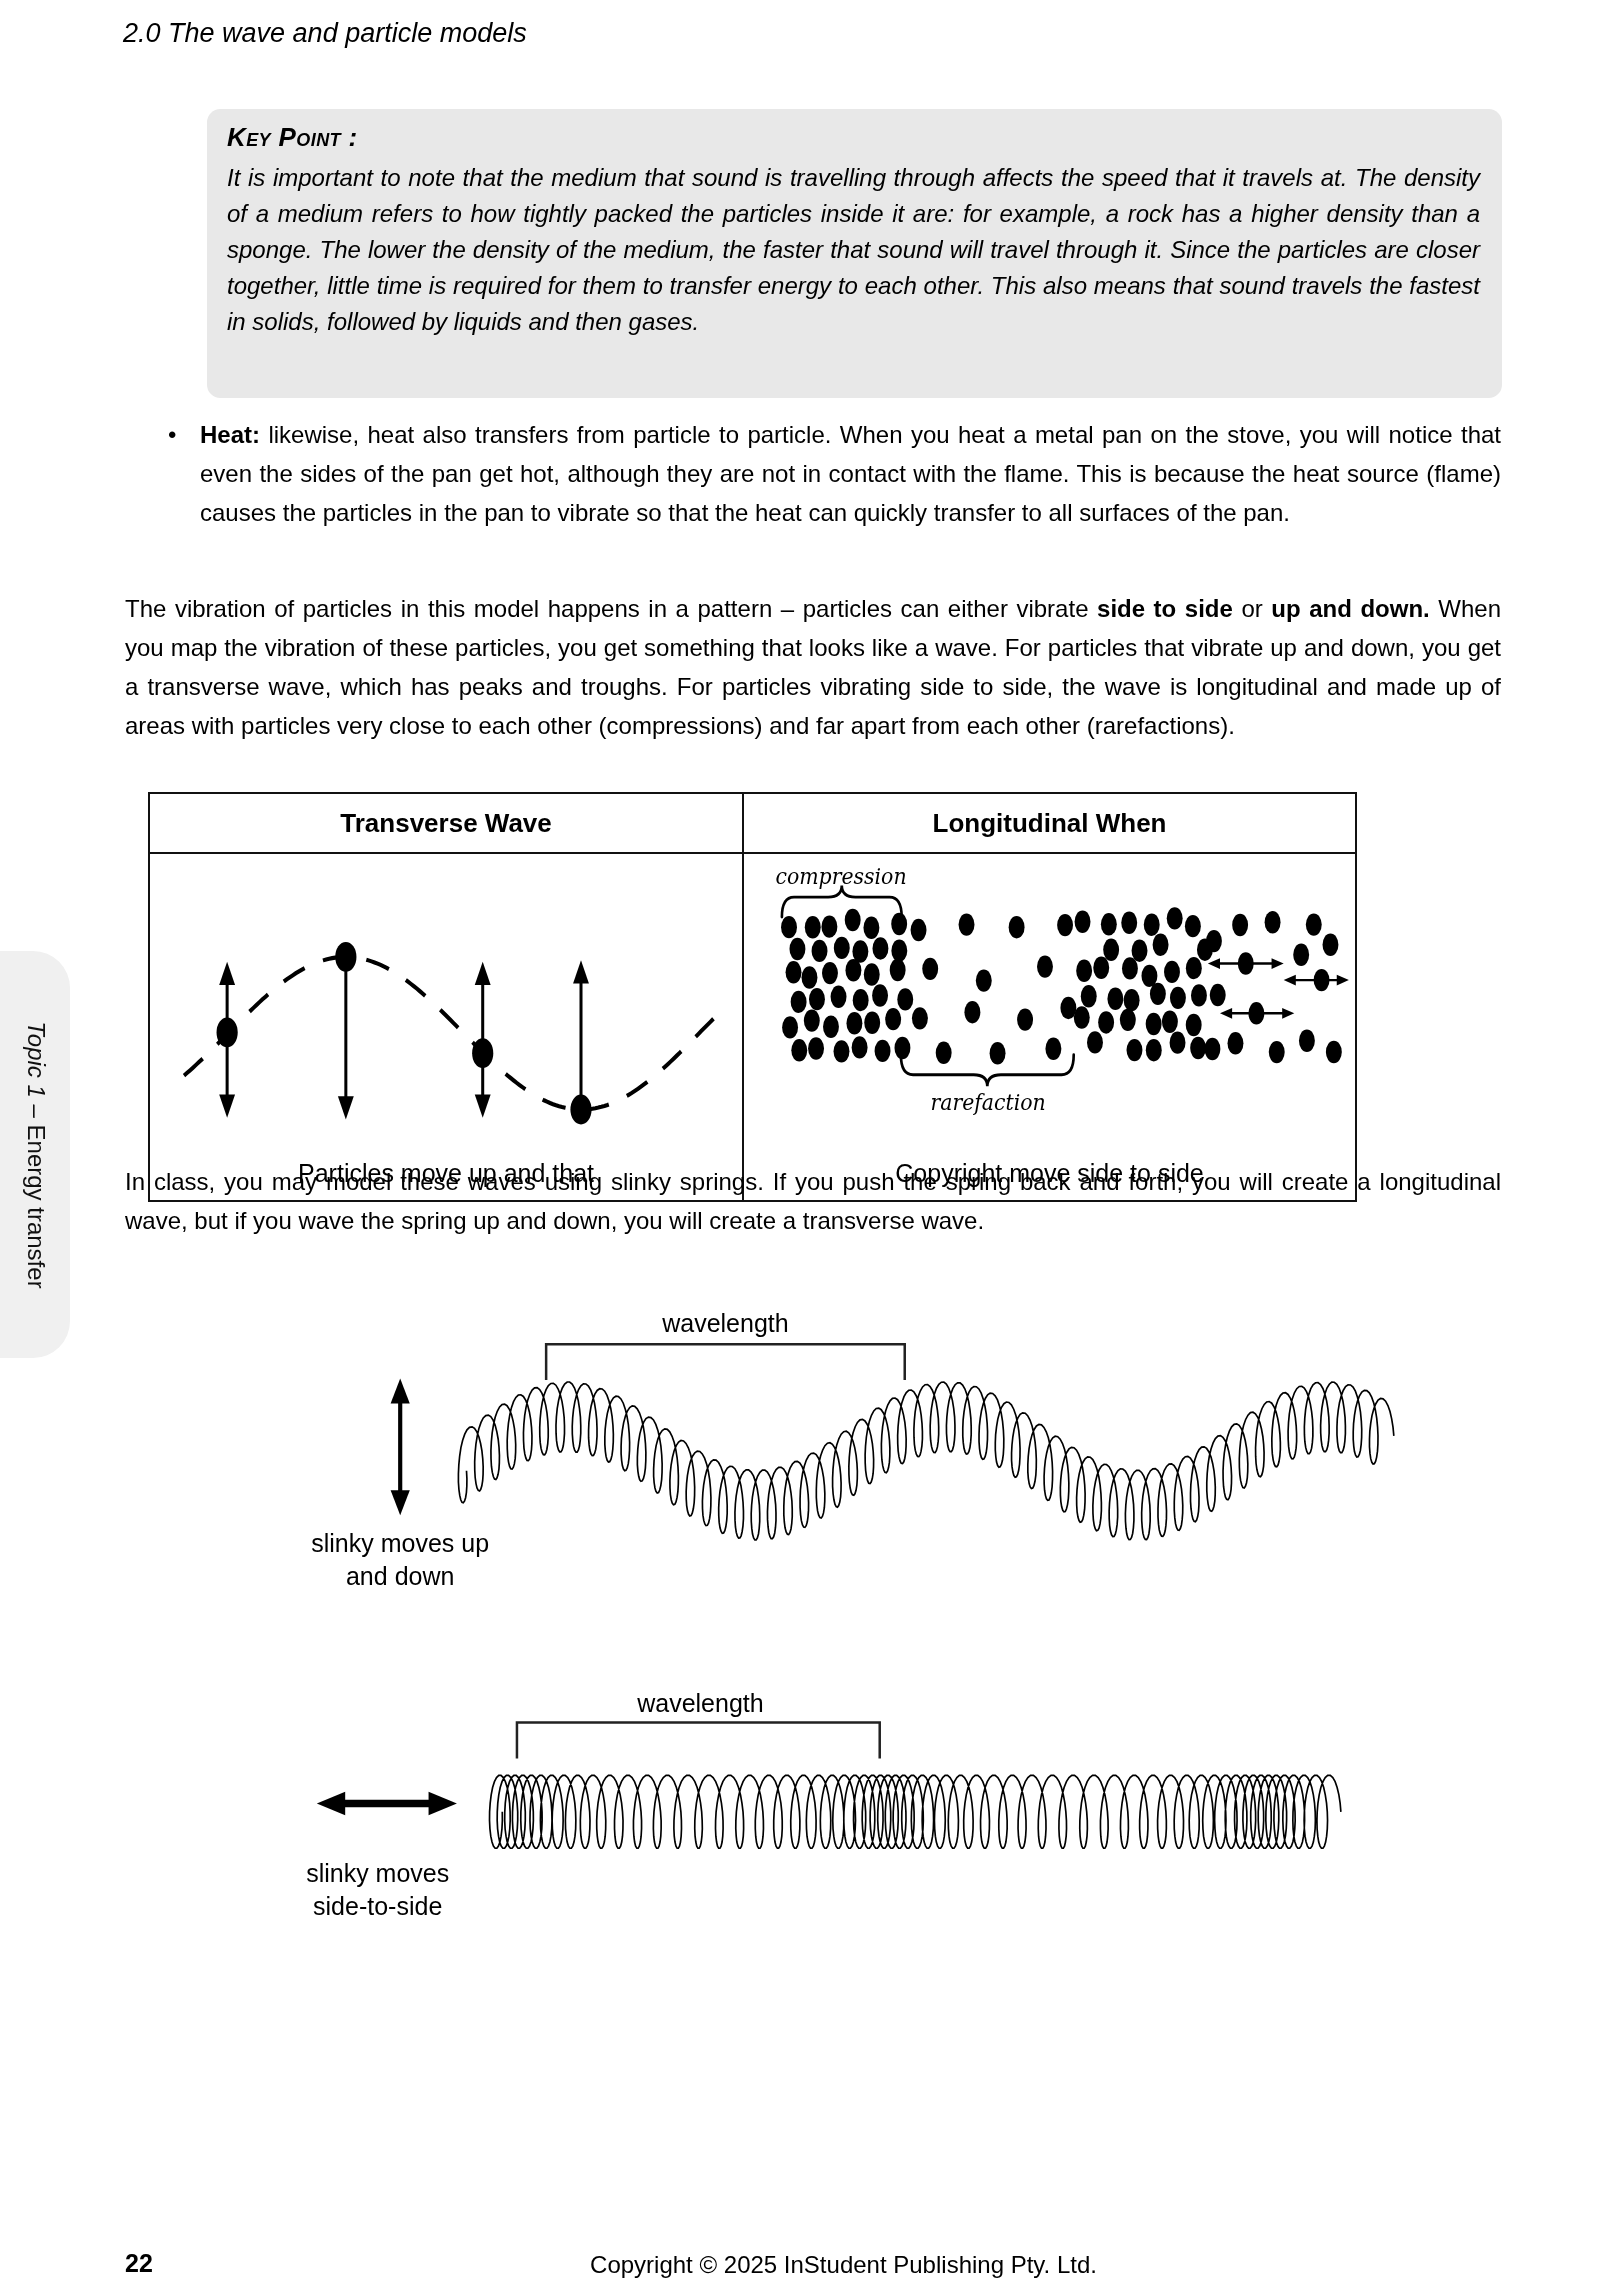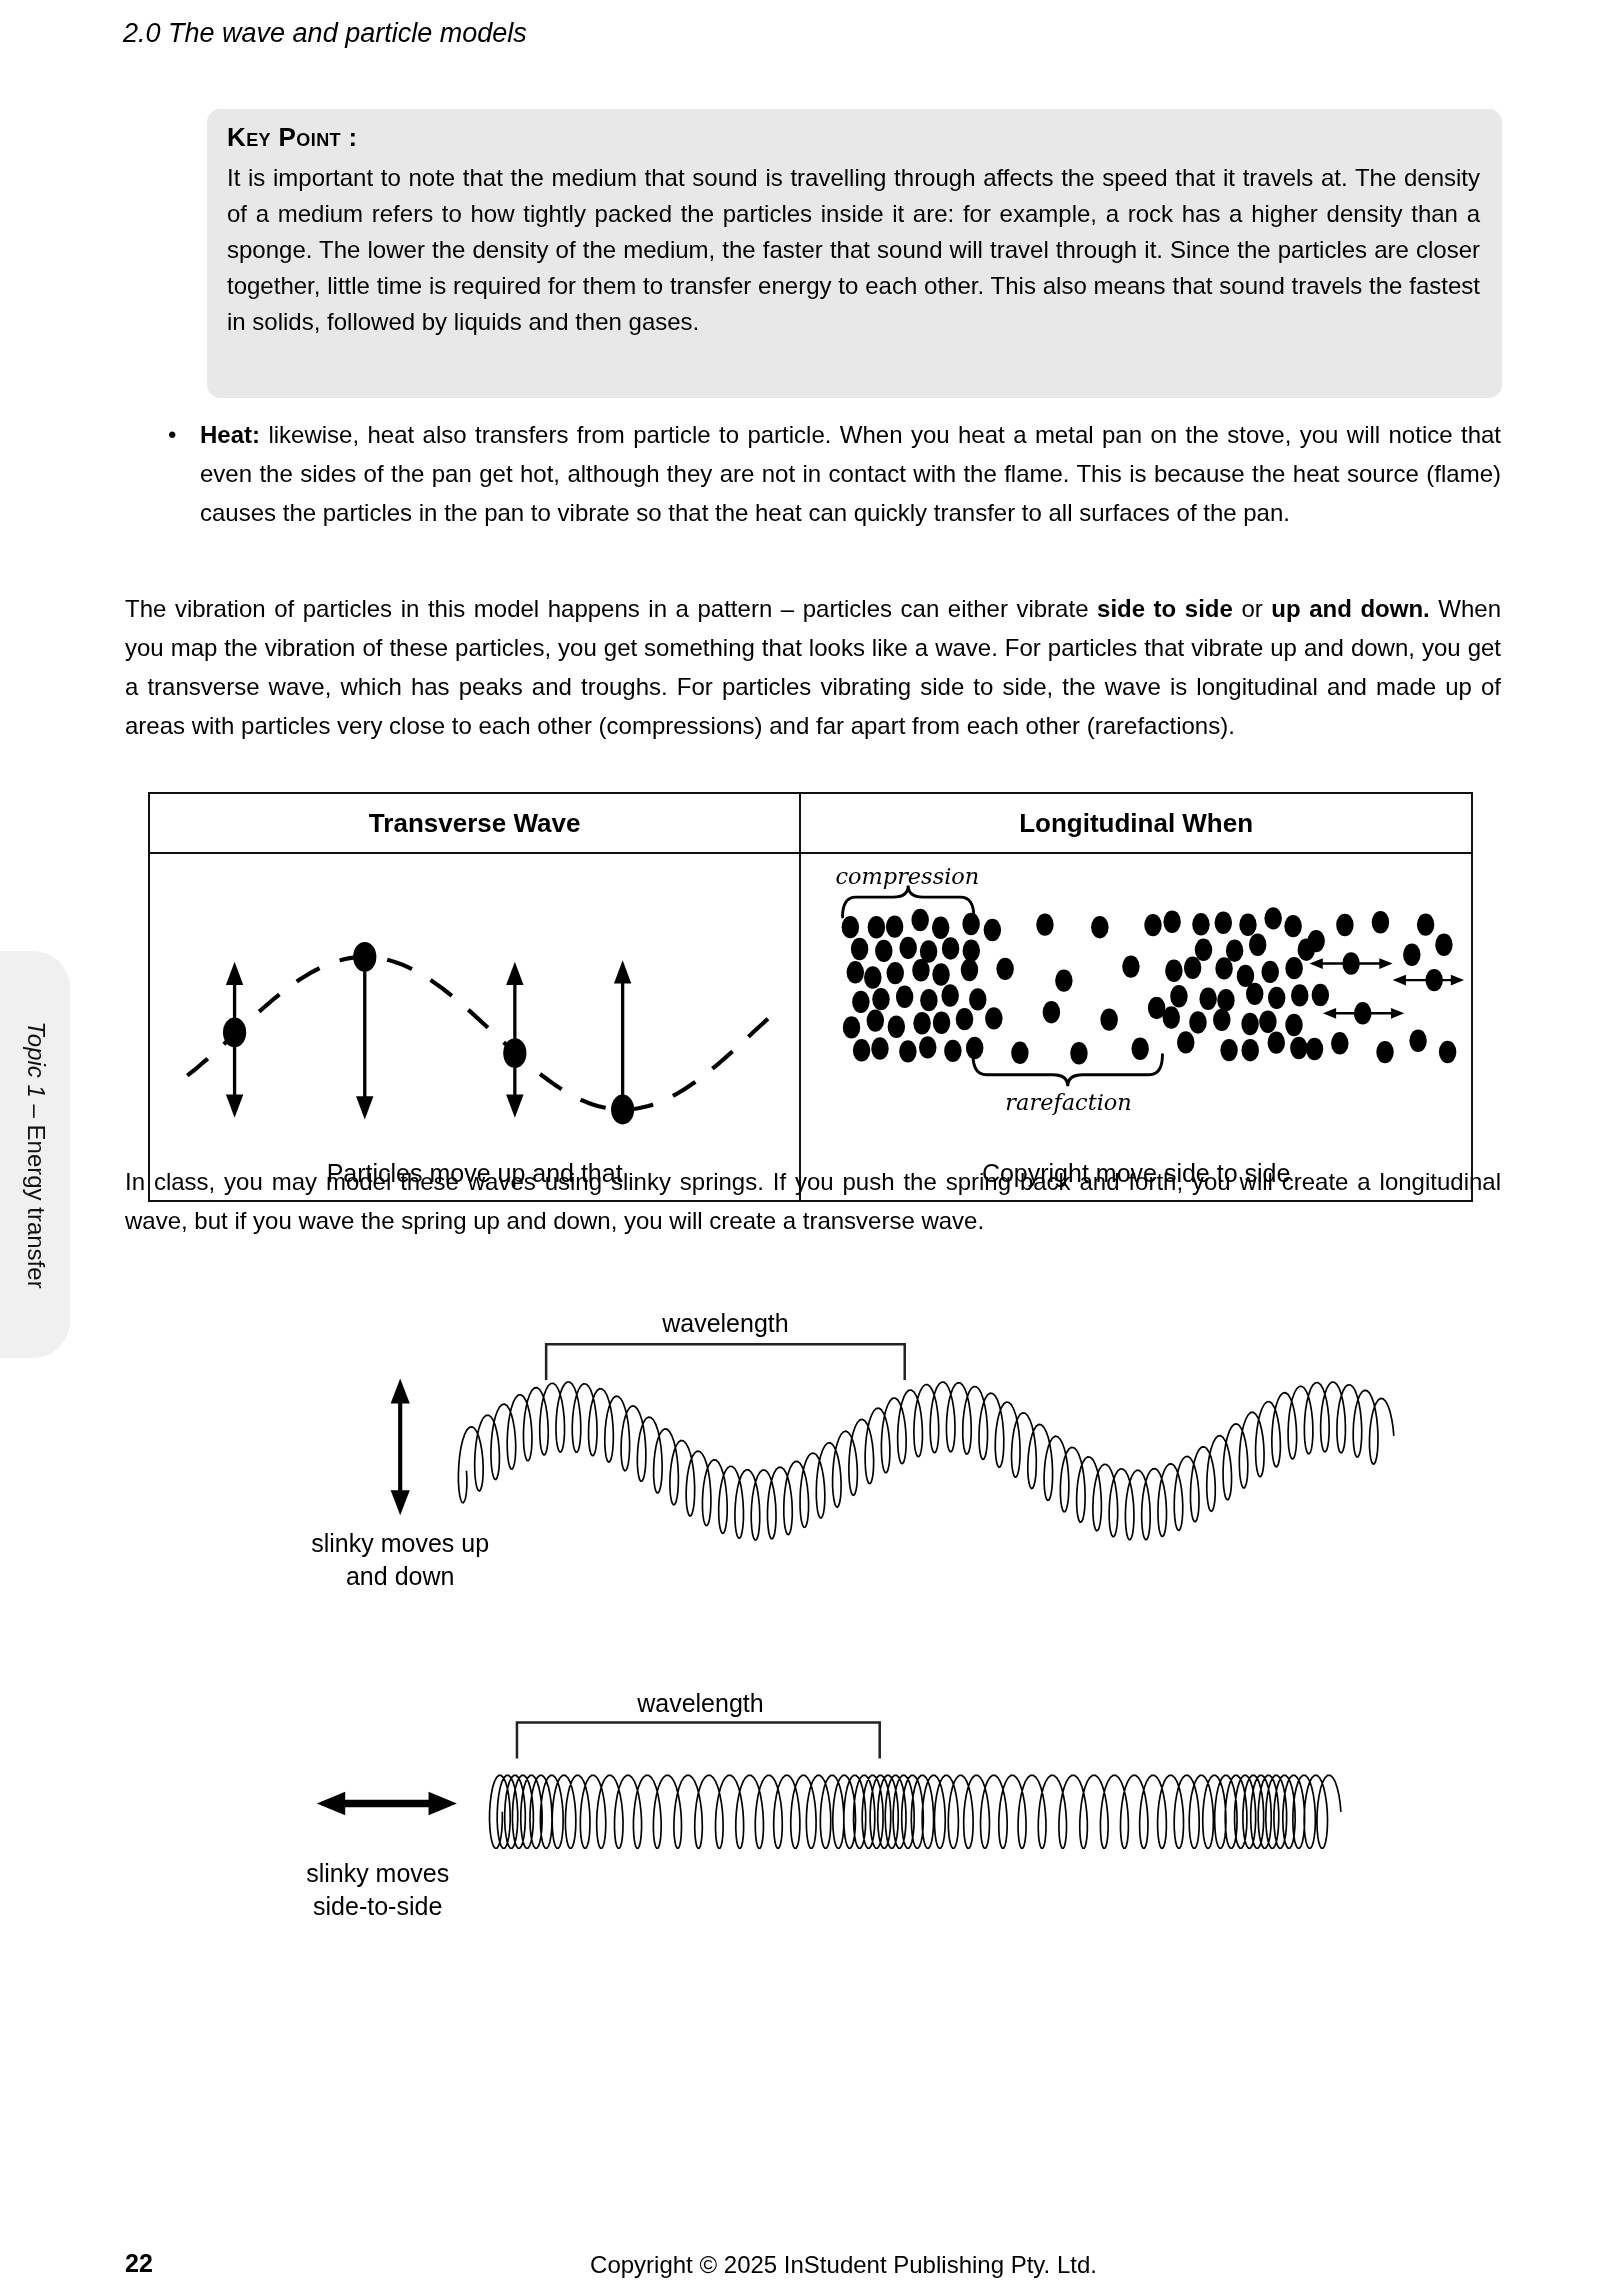--- a/index.html
+++ b/index.html
@@ -8,31 +8,32 @@
     font-family:"Liberation Sans", sans-serif;color:#000;
   }
   .title{
     position:absolute;left:123px;top:18.4px;
     font-size:27px;font-style:italic;
   }
   .keypoint{
     position:absolute;left:207px;top:109px;width:1295px;min-height:289px;
     background:var(--kp-bg,#e8e8e8);border-radius:13.3px;box-sizing:border-box;
     padding:13.3px 22px 15px 20px;
+    font-style:italic;
   }
   .kp-title{font-size:26px;font-weight:bold;font-variant:small-caps;letter-spacing:0.4px;margin-bottom:6.7px;}
   .kp-body{font-size:24px;line-height:36px;text-align:justify;}
   .bullet-row{position:absolute;left:125px;top:415px;width:1376px;display:flex;}
   .bullet-marker{width:75px;box-sizing:border-box;padding-left:43px;font-size:24px;line-height:39px;}
   .bullet-text{flex:1;font-size:24px;line-height:39px;text-align:justify;}
   .para{position:absolute;left:125px;width:1376px;font-size:24px;line-height:39px;text-align:justify;}
   .para1{top:589px;}
   .para2{top:1162px;}
   .wave-table{
-    position:absolute;left:148px;top:792px;width:1325px;height:410px;box-sizing:border-box;
+    position:absolute;left:148px;top:792px;width:1209px;height:410px;box-sizing:border-box;
     border:2.1px solid #111;display:grid;grid-template-columns:49.3% 50.7%;grid-template-rows:60px 1fr;
   }
   .th{display:flex;align-items:center;justify-content:center;font-size:26px;font-weight:bold;
       border-bottom:2.1px solid #111;box-sizing:border-box;}
   .th-left{border-right:2.1px solid #111;}
   .cell{position:relative;box-sizing:border-box;}
   .cell-left{border-right:2.1px solid #111;}
   .cell svg{position:absolute;inset:0;width:100%;height:100%;}
   .cell-caption{
     position:absolute;left:0;right:0;bottom:11.7px;text-align:center;font-size:25px;

